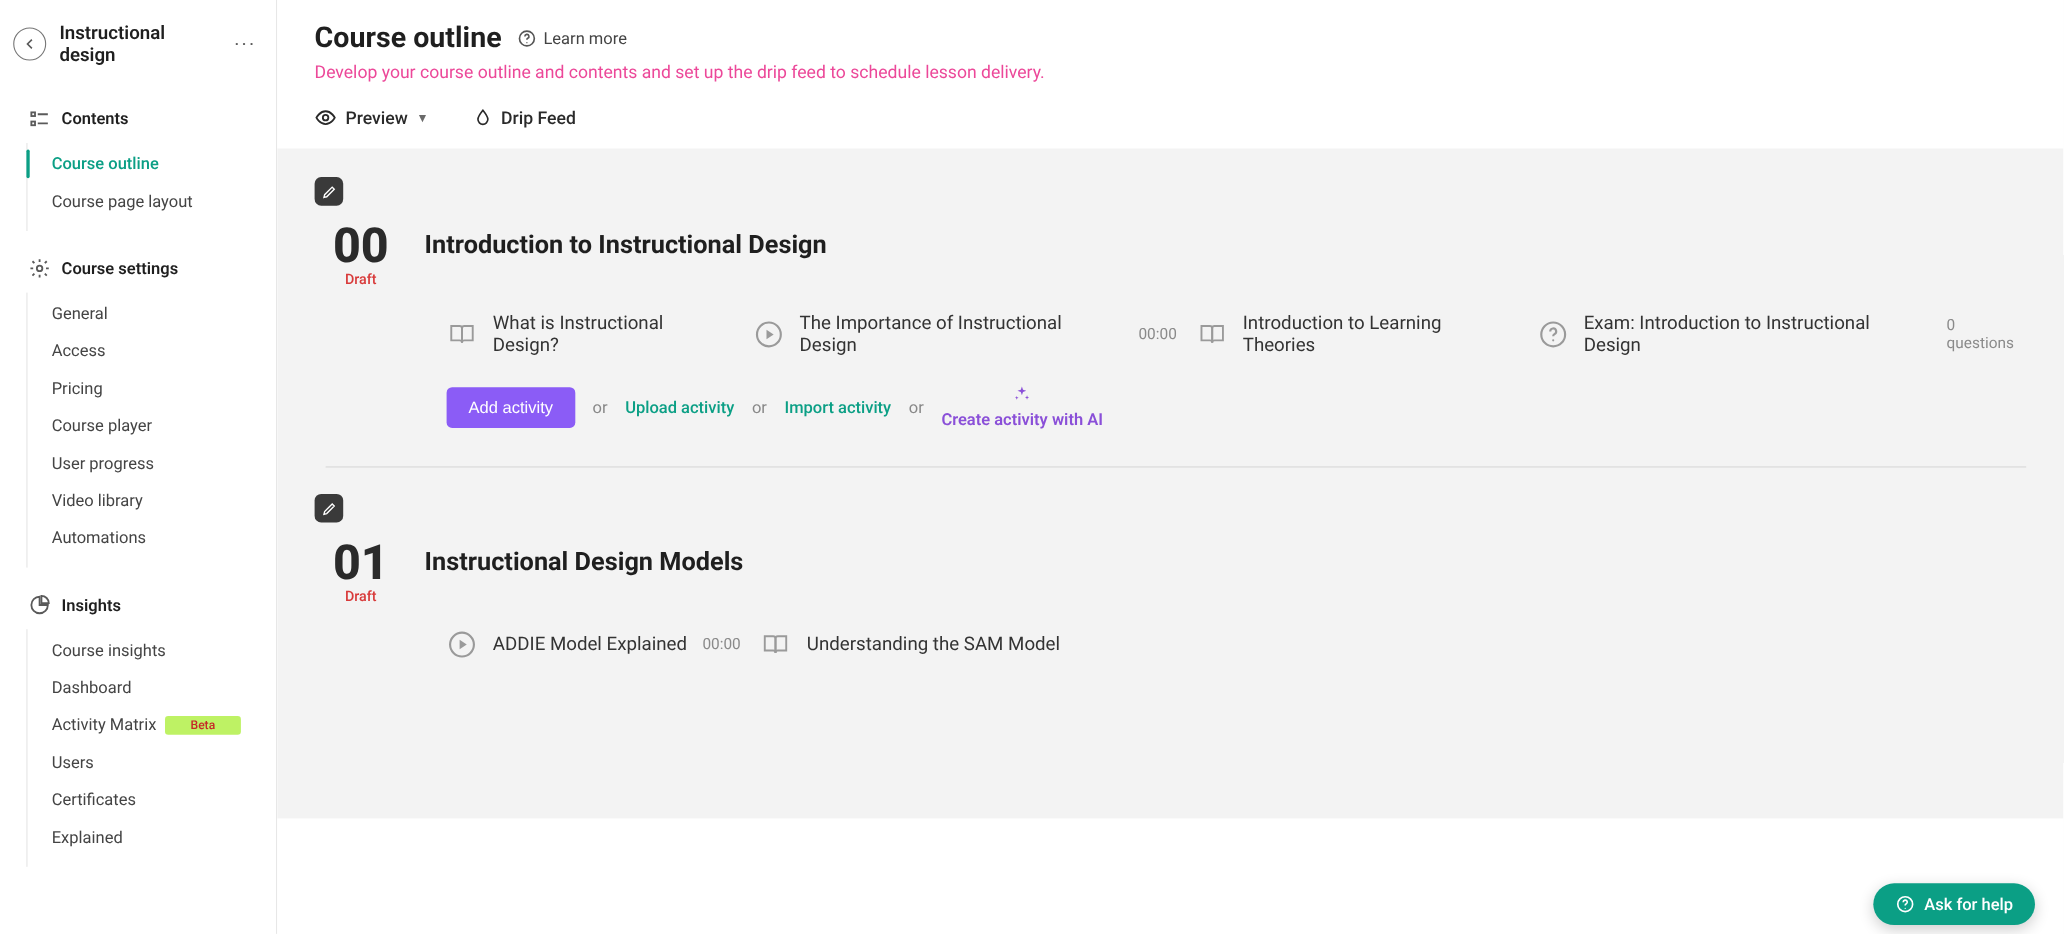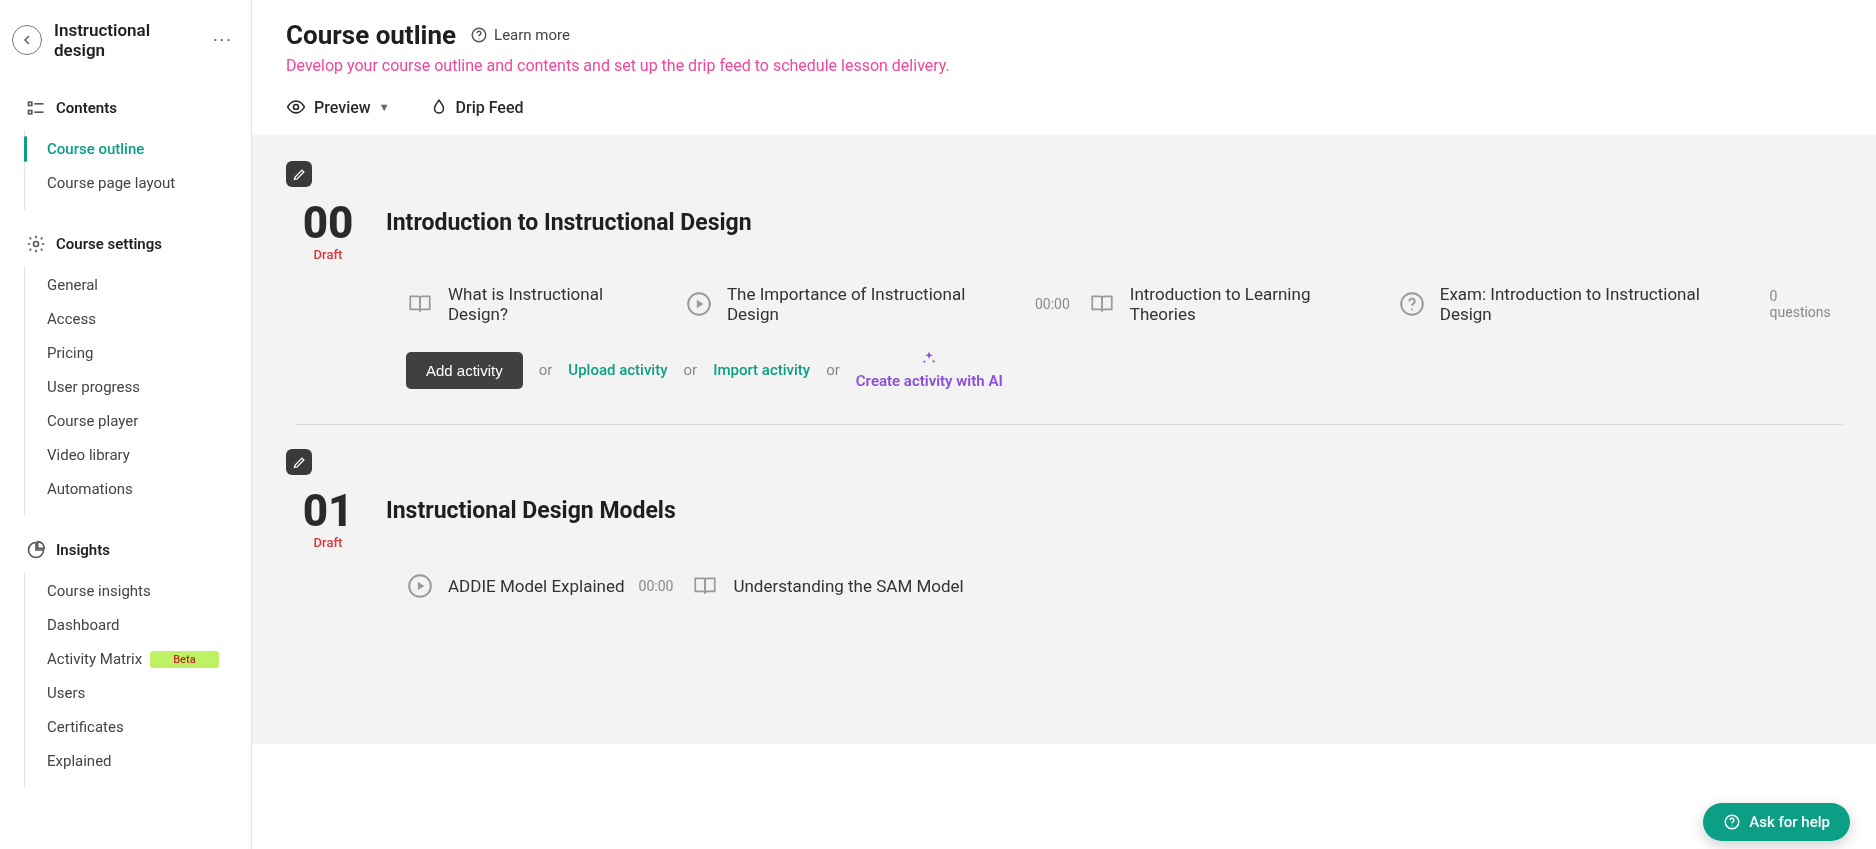--- a/index.html
+++ b/index.html
@@ -41,21 +41,21 @@
   .section-num-wrap { text-align:center; min-width:64px; }
   .section-num { font-size:44px; font-weight:800; line-height:1; color:#2a2a2a; }
   .section-status { font-size:13px; color:#d83a3a; font-weight:500; margin-top:2px; }
   .section-title { font-size:23px; font-weight:700; color:#1f1f1f; margin-top:8px; }
 
   .activities { margin-top: 22px; margin-left: 110px; display:flex; flex-direction:row; gap:18px; }
   .activity-row { display:flex; align-items:center; gap:14px; font-size:17px; color:#333; cursor:pointer; }
   .activity-icon { width:28px; height:28px; display:flex; align-items:center; justify-content:center; color:#8a8a8a; }
   .activity-meta { font-size:14px; color:#8a8a8a; }
   .activity-actions { margin-top: 26px; margin-left: 110px; display:flex; align-items:center; gap:16px; }
-  .btn-primary { background:#404040; color:#fff; border:none; padding:10px 20px; border-radius:5px; font-size:15px; font-weight:500; cursor:pointer; }
+  .btn-primary { background:#8b5cf6; color:#fff; border:none; padding:10px 20px; border-radius:5px; font-size:15px; font-weight:500; cursor:pointer; }
   .or-sep { font-size:15px; color:#888; }
   .link-teal { color:#0b9f85; font-size:15px; font-weight:500; cursor:pointer; }
   .link-purple { color:#8a4fd8; font-size:15px; font-weight:600; cursor:pointer; display:flex; align-items:center; gap:6px;flex-direction:column; }
   .divider { height:1px; background:#d8d8d8; margin: 34px 0 0 0; }
 
   
   .help-fab { position:fixed; right:26px; bottom:8px; background:#0b9f85; color:#fff; border-radius:999px; padding:10px 20px; display:flex; align-items:center; gap:8px; font-size:15px; font-weight:500; cursor:pointer; box-shadow:0 4px 14px rgba(0,0,0,.2); }
 
   svg { display:block; }
 </style>
@@ -110,24 +110,24 @@
             <div class="nav-item">
               <span>General</span>
             </div>
             <div class="nav-item">
               <span>Access</span>
             </div>
             <div class="nav-item">
               <span>Pricing</span>
             </div>
             <div class="nav-item">
+              <span>Course player</span>
+            </div>
+            <div class="nav-item">
               <span>User progress</span>
-            </div>
-            <div class="nav-item">
-              <span>Course player</span>
             </div>
             <div class="nav-item">
               <span>Video library</span>
             </div>
             <div class="nav-item">
               <span>Automations</span>
             </div>
           </div>
         </div>
         <div class="nav-section">

